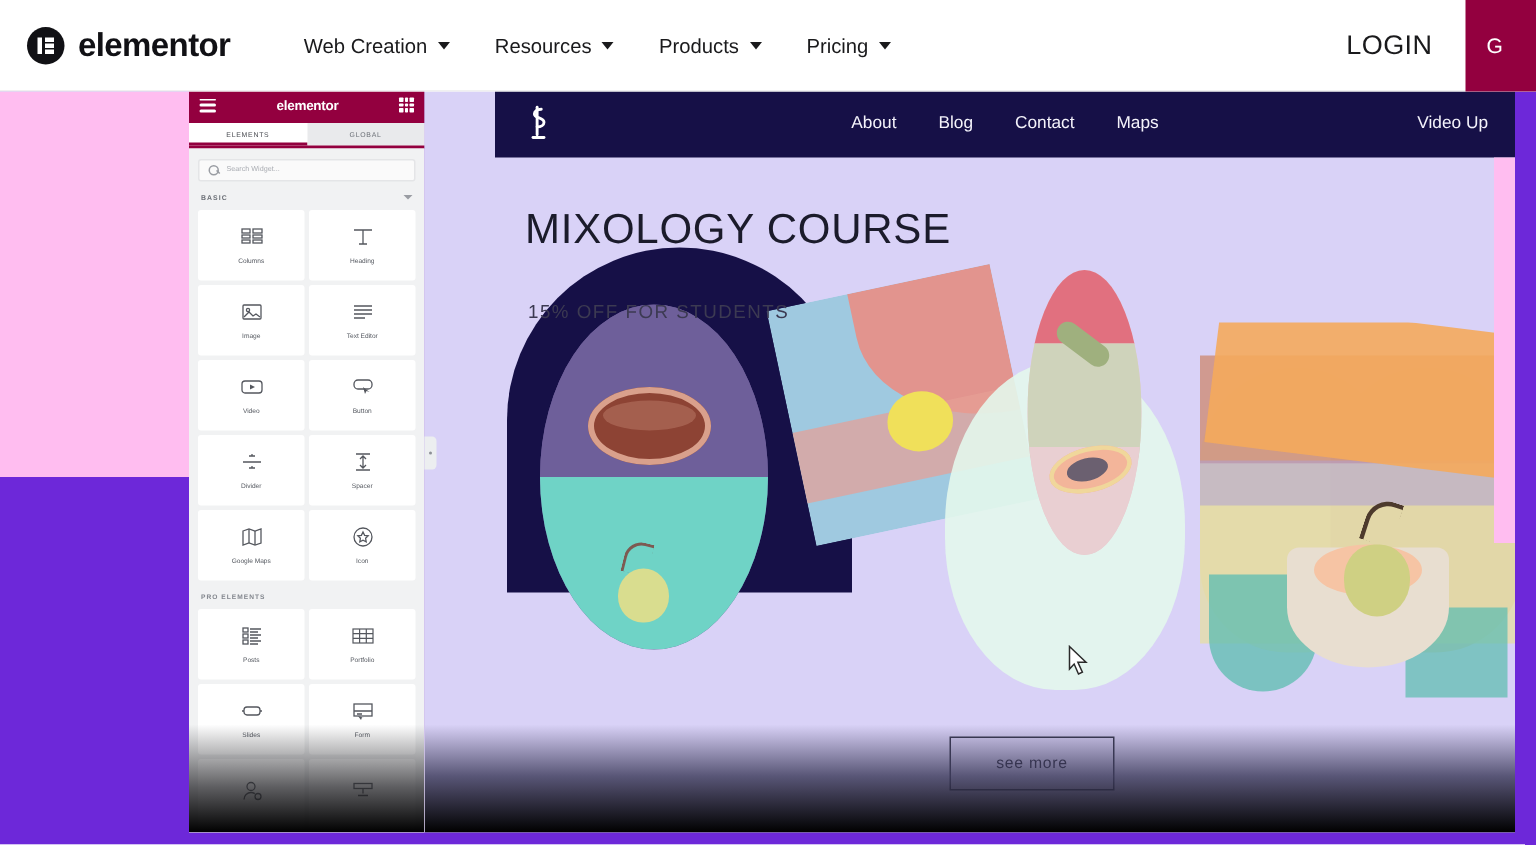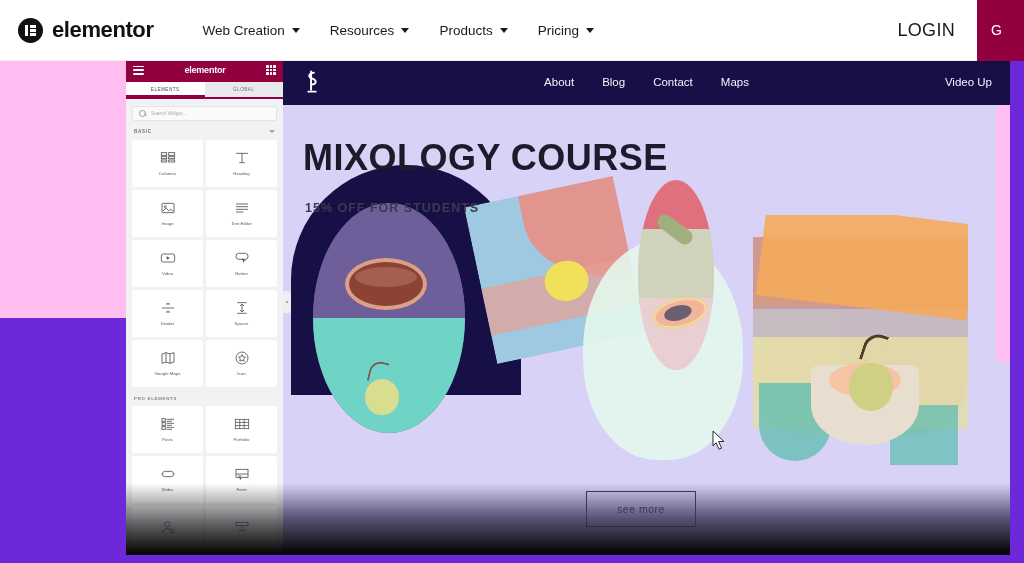--- a/index.html
+++ b/index.html
@@ -135,43 +135,43 @@
   .panel-handle {
     position: absolute; left: 283px; top: 291px; width: 8px; height: 22px;
     background: #eceef0; border-radius: 0 3px 3px 0; z-index: 22;
     display: flex; align-items: center; justify-content: center;
   }
   .panel-handle .dot { width: 2px; height: 2px; background: #8d9096; border-radius: 50%; }
 
   
   .preview {
     position: absolute; left: 283px; top: 58px; width: 727px; height: 497px;
-    background: #d9d2f7; overflow: hidden; z-index: 10;
+    background: #d9d2f7; overflow: hidden; z-index: 10; padding-left: 47px;
   }
   .preview-nav {
     position: relative; height: 47px; background: #161047; display: flex;
     align-items: center; padding: 0 18px; z-index: 6;
   }
   .preview-logo { width: 22px; height: 24px; color: #fff; }
   .preview-logo svg { width: 100%; height: 100%; }
   .preview-menu {
     position: absolute; left: 50%; transform: translateX(-50%);
     display: flex; gap: 28px;
   }
   .preview-menu span { font-size: 11.5px; color: #f4f3fb; cursor: pointer; }
   .preview-signup { margin-left: auto; font-size: 11.5px; color: #f4f3fb; cursor: pointer; }
 
   .hero { position: relative; height: 450px; }
   .hero-title {
-    position: absolute; left: 20px; top: 32px; font-size: 36px;
-    letter-spacing: 0.5px; color: #1b1b2b; font-weight: 700; white-space: nowrap;
+    position: absolute; left: 20px; top: 32px; font-size: 28px;
+    letter-spacing: 0.5px; color: #1b1b2b; font-weight: 400; white-space: nowrap;
   }
   .hero-sub {
     position: absolute; left: 22px; top: 96px; font-size: 12.5px;
-    letter-spacing: 1px; color: #3c3a52; font-weight: bold;
+    letter-spacing: 1px; color: #3c3a52; font-weight: normal;
   }
   .see-more {
     position: absolute; left: 303px; top: 386px; width: 110px; height: 36px;
     border: 1px solid #37364e; display: flex; align-items: center; justify-content: center;
     font-size: 10.5px; letter-spacing: 0.5px; color: #2c2b40; cursor: pointer;
     background: transparent; z-index: 7;
   }
 
   
   .collage { position: absolute; inset: 0; overflow: hidden; }

